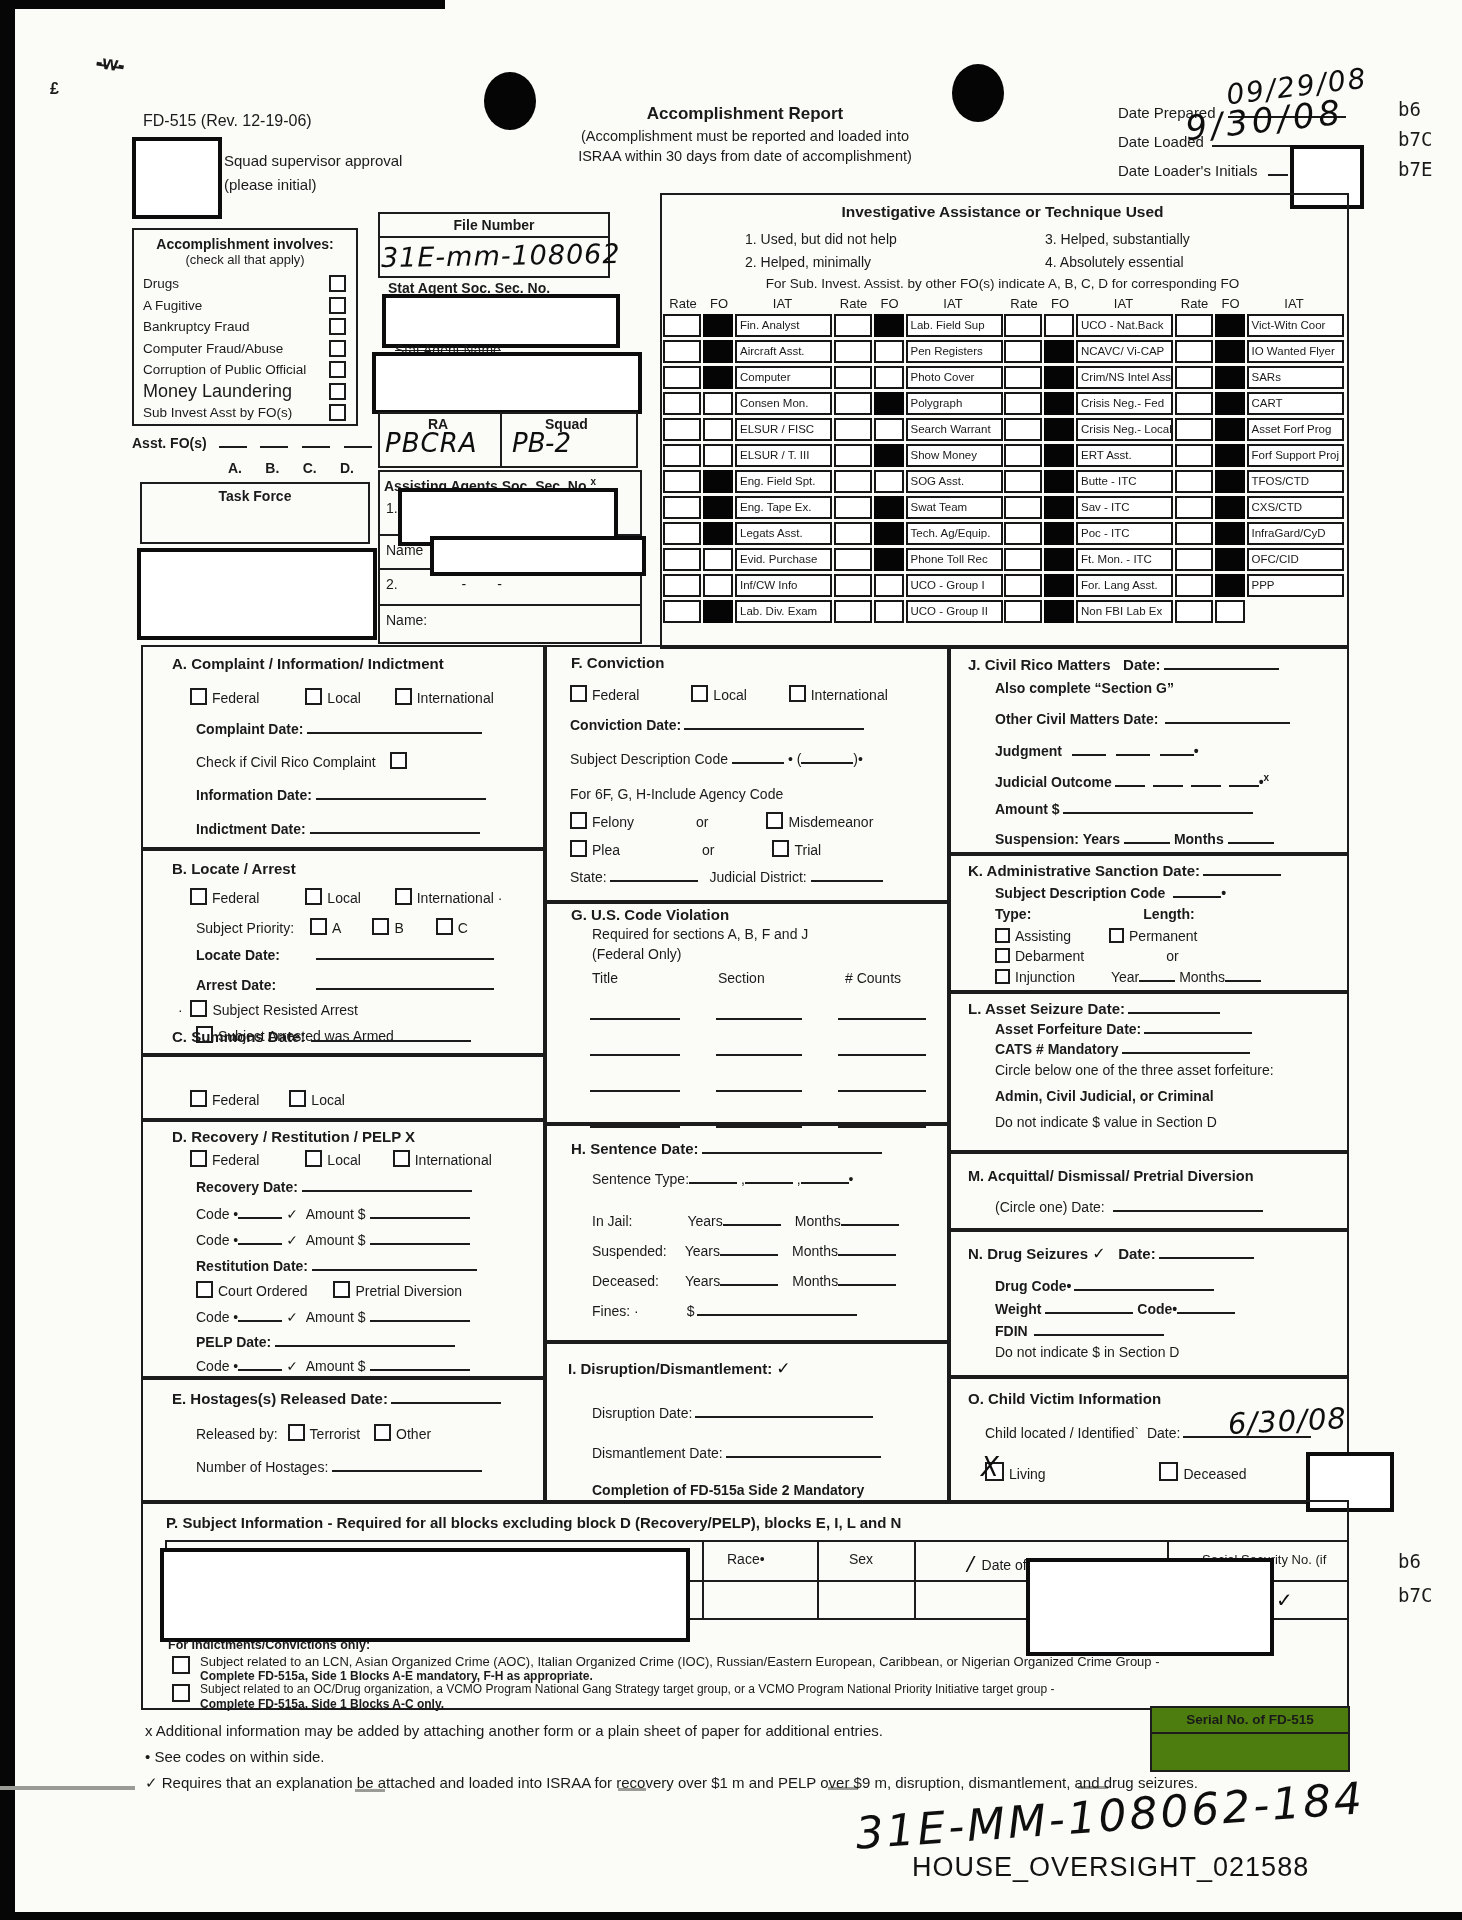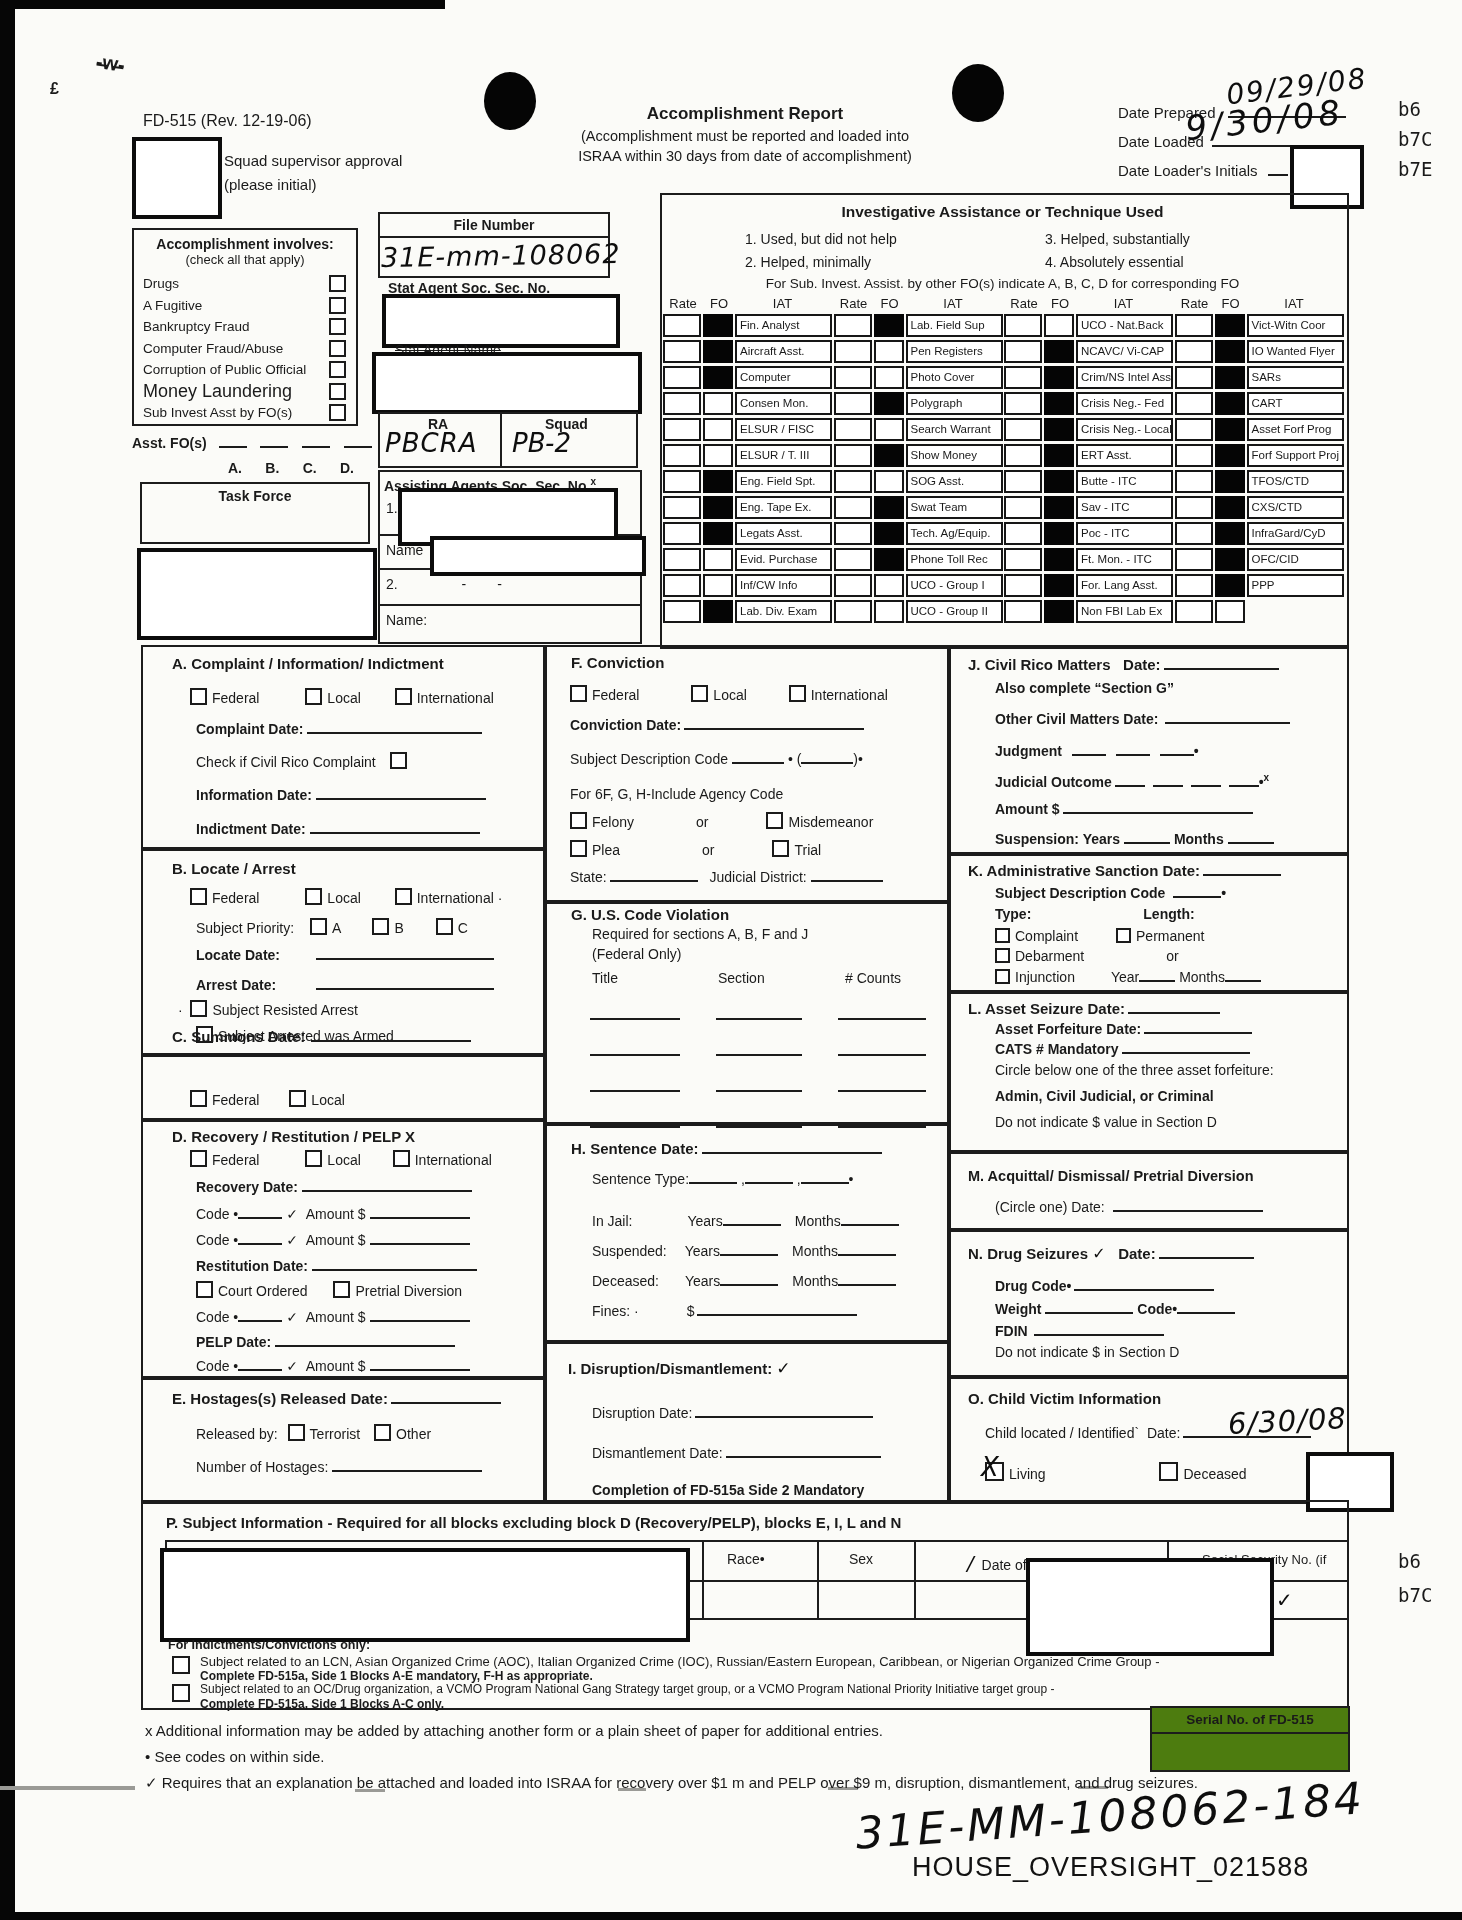--- a/index.html
+++ b/index.html
@@ -543,21 +543,21 @@
 <div class="abs lbl b" style="left:995px;top:710px;"><span>Other Civil Matters Date:</span> <span class="bl" style="width:125px;margin-left:3px;"></span></div>
 <div class="abs lbl b" style="left:995px;top:742px;"><span>Judgment</span> <span class="bl" style="width:34px;margin-left:6px;"></span><span class="bl" style="width:34px;margin-left:10px;"></span><span class="bl" style="width:34px;margin-left:10px;"></span><span class="dot">•</span></div>
 <div class="abs lbl b" style="left:995px;top:772px;"><span>Judicial Outcome</span><span class="bl" style="width:30px;margin-left:3px;"></span><span class="bl" style="width:30px;margin-left:8px;"></span><span class="bl" style="width:30px;margin-left:8px;"></span><span class="bl" style="width:30px;margin-left:8px;"></span><span class="dot">•</span><span class="sup">x</span></div>
 <div class="abs lbl b" style="left:995px;top:800px;"><span>Amount $</span><span class="bl" style="width:190px;margin-left:3px;"></span></div>
 <div class="abs lbl b" style="left:995px;top:830px;"><span>Suspension: Years</span><span class="bl" style="width:46px;margin-left:4px;"></span> <span>Months</span><span class="bl" style="width:46px;margin-left:4px;"></span></div>
 
 <div class="box" style="left:947px;top:852px;width:398px;height:138px;"></div>
 <div class="abs ttl" style="left:968px;top:862px;"><span>K. Administrative Sanction Date:</span><span class="bl" style="width:78px;margin-left:3px;"></span></div>
 <div class="abs lbl b" style="left:995px;top:884px;"><span>Subject Description Code</span> <span class="bl" style="width:48px;margin-left:4px;"></span><span class="dot">•</span></div>
 <div class="abs lbl b" style="left:995px;top:906px;"><span>Type:</span><span style="margin-left:112px;">Length:</span></div>
-<div class="abs lbl" style="left:995px;top:928px;"><span class="cb cbsm"></span><span>Complaint</span><span class="cb cbsm" style="margin-left:38px;"></span><span>Permanent</span></div>
+<div class="abs lbl" style="left:995px;top:928px;"><span class="cb cbsm"></span><span>Assisting</span><span class="cb cbsm" style="margin-left:38px;"></span><span>Permanent</span></div>
 <div class="abs lbl" style="left:995px;top:948px;"><span class="cb cbsm"></span><span>Debarment</span><span style="margin-left:82px;">or</span></div>
 <div class="abs lbl" style="left:995px;top:968px;"><span class="cb cbsm"></span><span>Injunction</span><span style="margin-left:36px;">Year</span><span class="bl" style="width:36px;"></span> <span>Months</span><span class="bl" style="width:36px;"></span></div>
 
 <div class="box" style="left:947px;top:990px;width:398px;height:160px;"></div>
 <div class="abs ttl" style="left:968px;top:1000px;"><span>L. Asset Seizure Date:</span><span class="bl" style="width:92px;margin-left:3px;"></span></div>
 <div class="abs lbl b" style="left:995px;top:1020px;"><span>Asset Forfeiture Date:</span><span class="bl" style="width:108px;margin-left:3px;"></span></div>
 <div class="abs lbl b" style="left:995px;top:1040px;"><span>CATS # Mandatory</span><span class="bl" style="width:128px;margin-left:4px;"></span></div>
 <div class="abs lbl" style="left:995px;top:1062px;">Circle below one of the three asset forfeiture:</div>
 <div class="abs lbl b" style="left:995px;top:1088px;">Admin, Civil Judicial, or Criminal</div>
 <div class="abs lbl" style="left:995px;top:1114px;">Do not indicate $ value in Section D</div>

